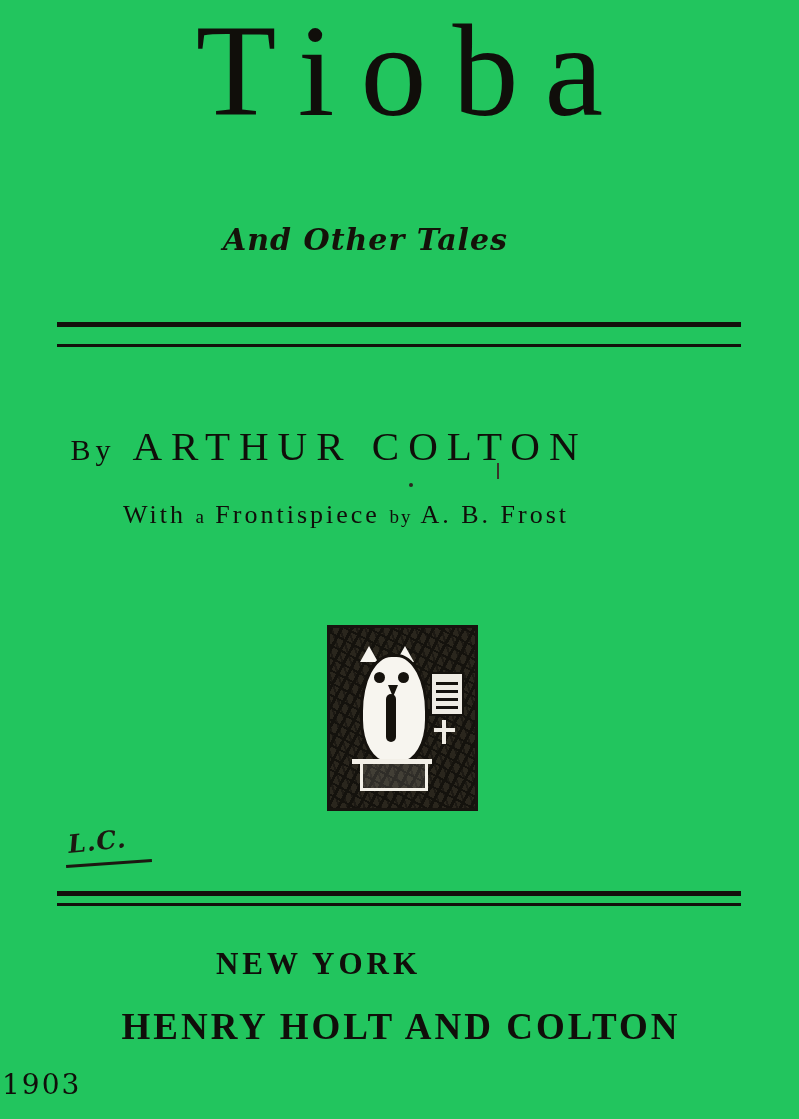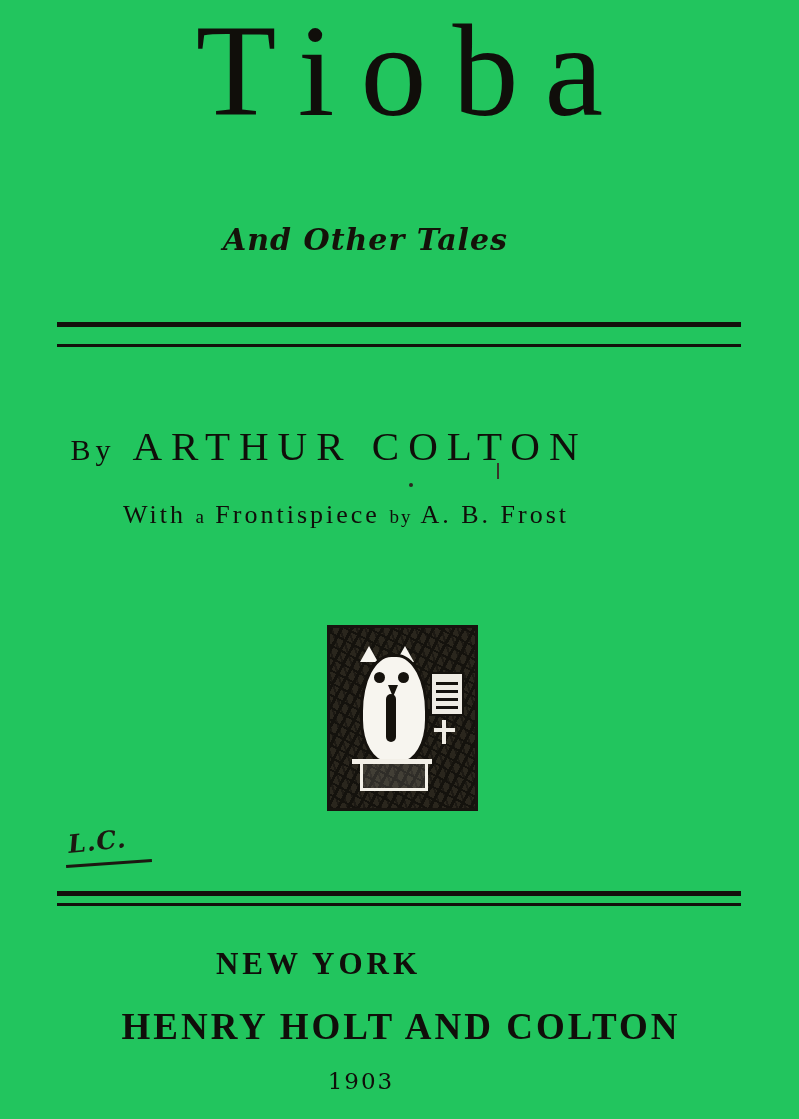--- a/index.html
+++ b/index.html
@@ -281,23 +281,22 @@
     letter-spacing: 3px;
     text-indent: 3px;
     color: #100e0a;
     white-space: nowrap;
   }
   .year {
     position: absolute;
     top: 1068px;
     left: 0;
     width: 720px;
-    text-align: center;
     font-family: "DejaVu Serif", serif;
-    font-size: 23px;
+    font-size: 28px;
     letter-spacing: 2px;
     text-indent: 2px;
     color: #100e0a;
   }
 </style>
 </head>
 <body>
 
 <div class="page">
 

